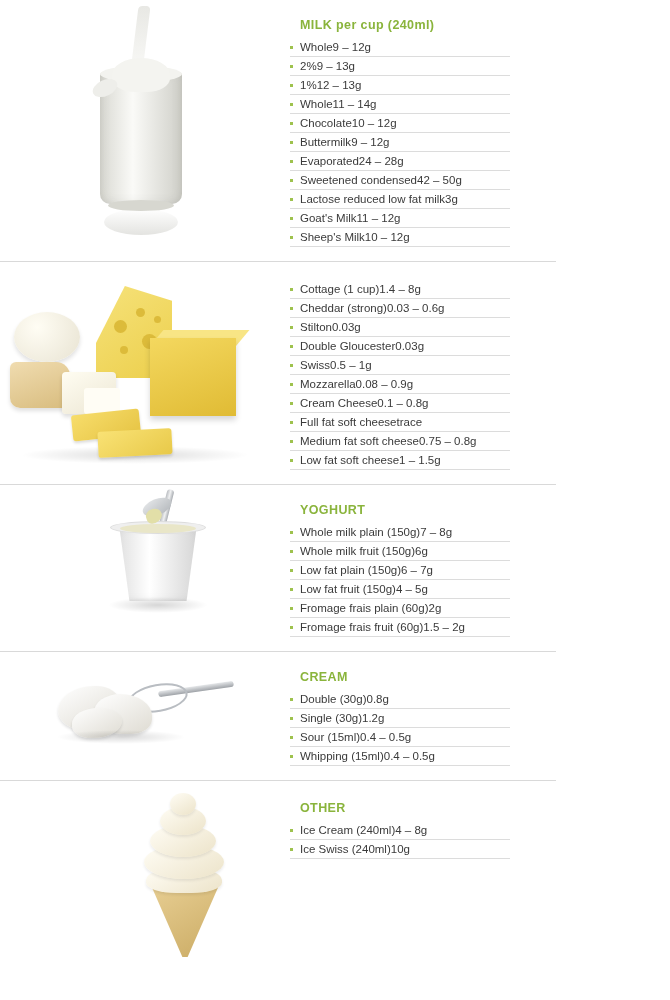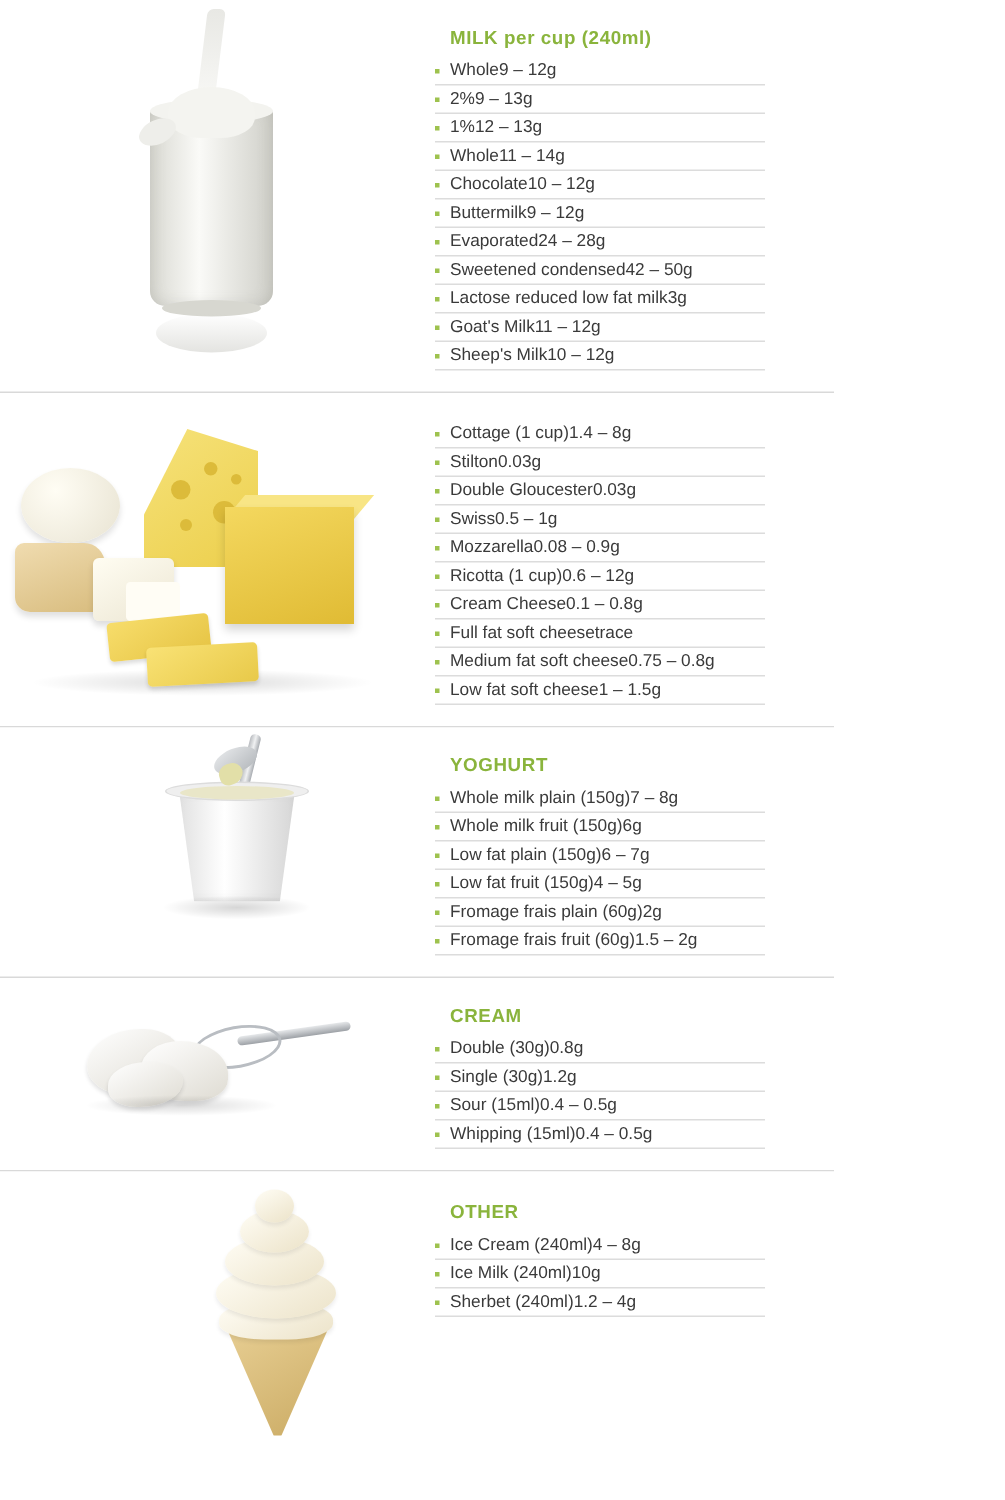--- a/index.html
+++ b/index.html
@@ -348,38 +348,38 @@
         <div class="ch ch-slice2"></div>
       </div>
     </div>
     <div class="table-col">
       <div class="rows">
         <div class="row">
             <span class="name">Cottage (1 cup)</span>
             <span class="val">1.4 – 8g</span>
           </div>
         <div class="row">
+            <span class="name">Cheddar (strong)</span>
+            <span class="val">0.03 – 0.6g</span>
+          </div>
+        <div class="row">
             <span class="name">Stilton</span>
             <span class="val">0.03g</span>
           </div>
         <div class="row">
             <span class="name">Double Gloucester</span>
             <span class="val">0.03g</span>
           </div>
         <div class="row">
             <span class="name">Swiss</span>
             <span class="val">0.5 – 1g</span>
           </div>
         <div class="row">
             <span class="name">Mozzarella</span>
             <span class="val">0.08 – 0.9g</span>
-          </div>
-        <div class="row">
-            <span class="name">Ricotta (1 cup)</span>
-            <span class="val">0.6 – 12g</span>
           </div>
         <div class="row">
             <span class="name">Cream Cheese</span>
             <span class="val">0.1 – 0.8g</span>
           </div>
         <div class="row">
             <span class="name">Full fat soft cheese</span>
             <span class="val">trace</span>
           </div>
         <div class="row">
@@ -493,24 +493,20 @@
       <div class="sec-title">
         <span>OTHER</span>
         <span class="unit"></span>
       </div>
       <div class="rows">
         <div class="row">
             <span class="name">Ice Cream (240ml)</span>
             <span class="val">4 – 8g</span>
           </div>
         <div class="row">
-            <span class="name">Ice Milk (240ml)</span>
+            <span class="name">Ice Swiss (240ml)</span>
             <span class="val">10g</span>
           </div>
-        <div class="row">
-            <span class="name">Sherbet (240ml)</span>
-            <span class="val">1.2 – 4g</span>
-          </div>
       </div>
     </div>
   </div>
 
 </div>
 
 </body></html>

